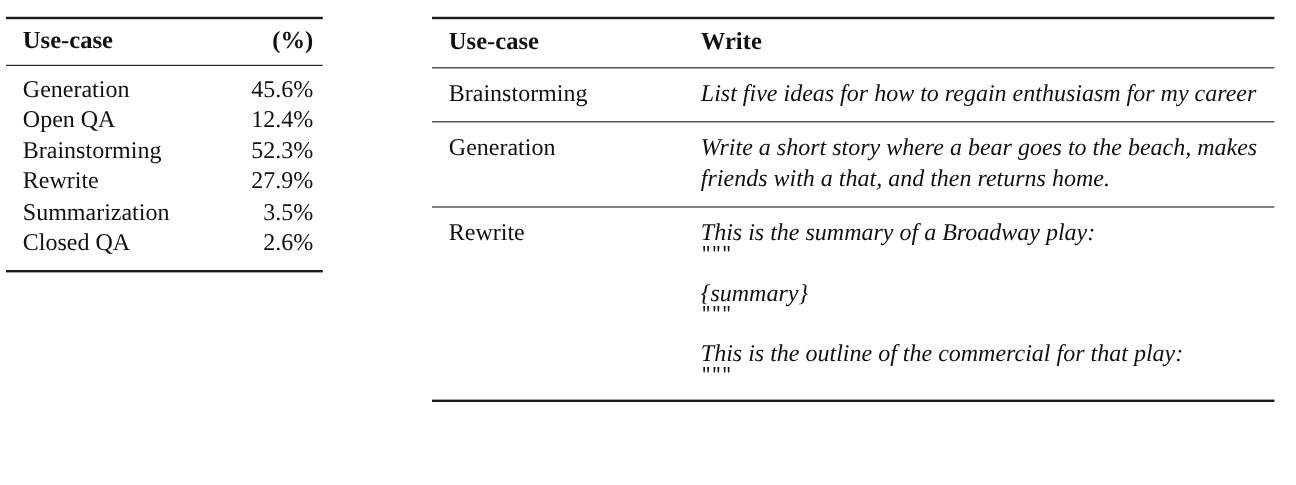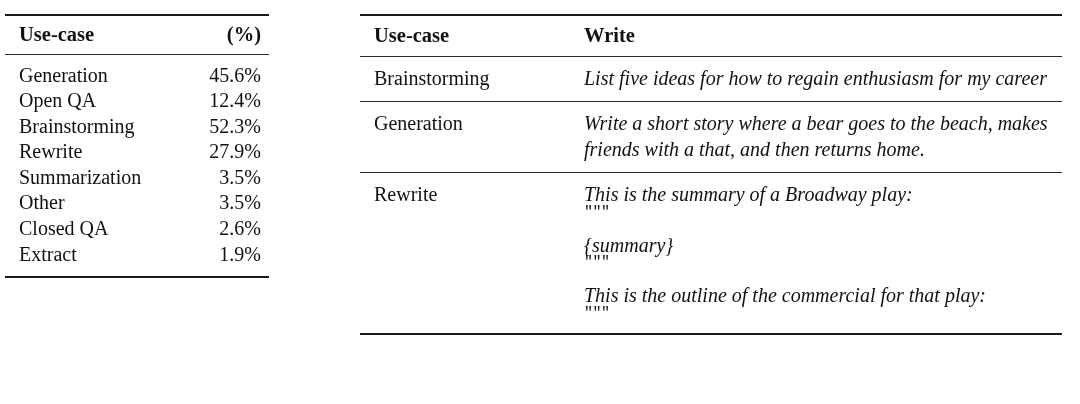--- a/index.html
+++ b/index.html
@@ -147,30 +147,22 @@
         </tr>
         <tr>
           <td class="col-label">Rewrite</td>
           <td class="col-value">27.9%</td>
         </tr>
         <tr>
           <td class="col-label">Summarization</td>
           <td class="col-value">3.5%</td>
         </tr>
         <tr>
-          <td class="col-label">Other</td>
-          <td class="col-value">3.5%</td>
-        </tr>
-        <tr>
           <td class="col-label">Closed QA</td>
           <td class="col-value">2.6%</td>
-        </tr>
-        <tr>
-          <td class="col-label">Extract</td>
-          <td class="col-value">1.9%</td>
         </tr>
       </tbody>
   </table>
   <hr class="rule-thick">
 </div>
 
 <div id="usecase-prompt-table">
   <hr class="rule-thick">
   <table>
     <thead>

